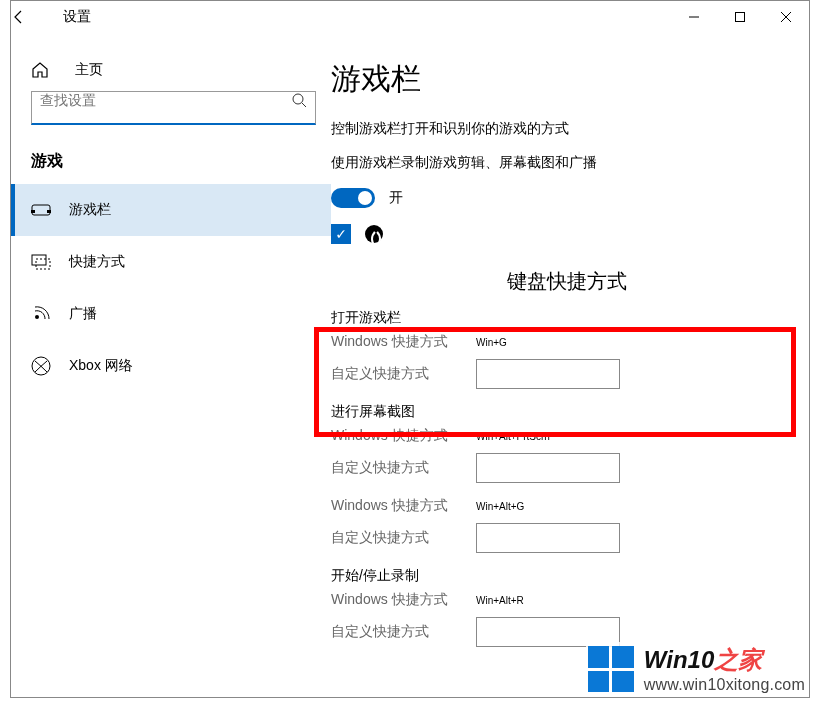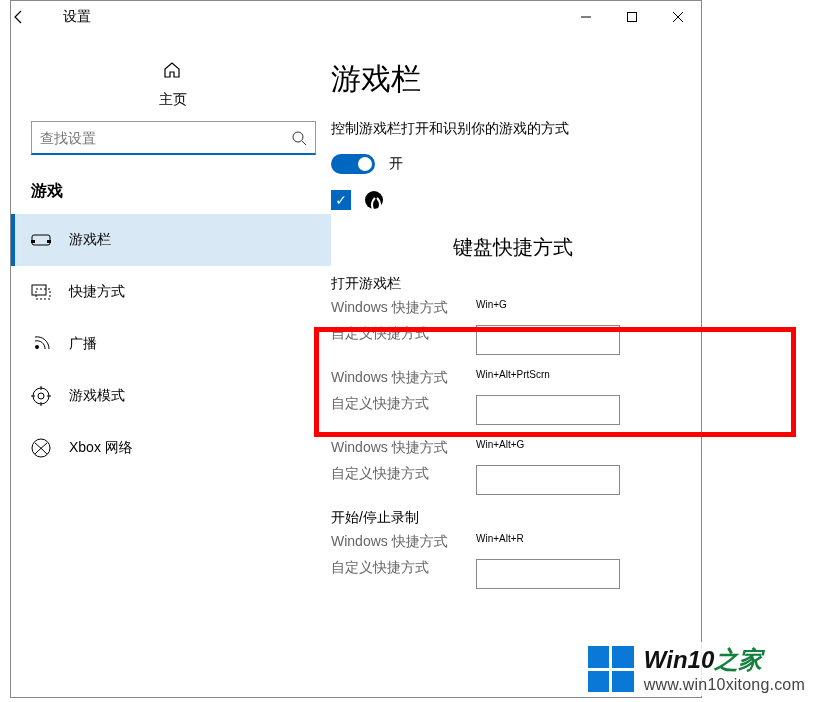--- a/index.html
+++ b/index.html
@@ -9,43 +9,43 @@
       color: #000;
       background: #fff;
       width: 813px;
       height: 702px;
       overflow: hidden;
       position: relative;
     }
     .window {
       position: absolute;
       left: 10px; top: 0;
-      width: 692px; height: 698px;
+      width: 800px; height: 698px;
       border: 1px solid #888;
       background: #fff;
     }
     .titlebar {
       height: 32px;
       display: flex;
       align-items: center;
     }
     .titlebar .back { width: 48px; text-align: center; font-size: 16px; cursor: default; }
     .titlebar .title { flex: 0 0 auto; padding-left: 4px; }
     .titlebar .spacer { flex: 1; }
     .winbtn { width: 46px; height: 32px; display: flex; align-items: center; justify-content: center; }
     .content { display: flex; height: calc(100% - 32px); }
     .sidebar { width: 320px; padding-top: 20px; }
-    .home-row { display: flex; align-items: center; padding: 8px 16px 8px 20px; gap: 12px; flex-direction: column; }
+    .home-row { display: flex; align-items: center; padding: 8px 16px 8px 20px; gap: 24px; }
     .home-row .icon { width: 20px; text-align: center; }
     .search-wrap { padding: 4px 16px 8px 20px; }
     .search {
       width: 285px; height: 34px;
       border: 1px solid #999;
       border-bottom: 2px solid #0067c0;
-      display: flex; align-items: center;
+      display: flex; align-items: flex-start;
       padding: 0 8px;
     }
     .search input {
       flex: 1; border: none; outline: none; font-size: 14px;
       font-family: inherit; background: transparent;
     }
     .search .sicon { color: #333; }
     .category {
       padding: 18px 0 12px 20px;
       font-size: 16px; font-weight: 600;
@@ -76,21 +76,21 @@
       content: ""; position: absolute; right: 3px; top: 3px;
       width: 14px; height: 14px; border-radius: 50%; background: #fff;
     }
     .checkbox {
       width: 20px; height: 20px; background: #0067c0;
       display: inline-flex; align-items: center; justify-content: center;
       color: #fff; font-size: 14px;
     }
     .h2 { font-size: 20px; font-weight: 400; margin: 24px 0 14px 0; text-align: center; }
     .sublabel { font-size: 14px; margin-bottom: 6px; }
-    .fieldrow { display: flex; margin-bottom: 8px; }
+    .fieldrow { display: flex; align-items: center; margin-bottom: 8px; }
     .fieldrow .lab { width: 145px; color: #666; font-size: 14px; }
     .fieldrow .val { font-size: 10px; }
     .fieldrow input.box {
       width: 144px; height: 30px;
       border: 1px solid #888;
       padding: 0 6px; font-family: inherit; font-size: 13px;
     }
     .group { margin-bottom: 14px; }
     .redbox {
       position: absolute;
@@ -105,21 +105,21 @@
       display: flex; align-items: center; gap: 10px;
       background: rgba(255,255,255,0.85);
       padding: 2px 2px;
     }
     .wmlogo {
       width: 46px; height: 46px; display: grid;
       grid-template-columns: 1fr 1fr; grid-template-rows: 1fr 1fr; gap: 3px;
     }
     .wmlogo div { background: #0a78d6; }
     .wmtext .big { font-size: 24px; font-weight: 600; color: #111; font-style: italic;}
-    .wmtext .big .red { color: #15803d; }
+    .wmtext .big .red { color: #ef4444; }
     .wmtext .url { font-size: 16px; color: #444; letter-spacing: .2px;}
     .xbox-icon {
       display:inline-block; width:18px; height:18px; border-radius:50%;
       background:#000; position: relative;
     }
     .xbox-icon::before, .xbox-icon::after {
       content:""; position:absolute; border:2px solid #fff; border-radius:50%;
     }
     .xbox-icon::before { width:18px; height:18px; left:-6px; top:3px; border-color:transparent #fff transparent transparent;}
     .xbox-icon::after  { width:18px; height:18px; left:6px; top:3px; border-color:transparent transparent transparent #fff;}
@@ -205,49 +205,37 @@
         <span class="icon">
           <svg width="20" height="18" viewBox="0 0 20 18">
               <circle cx="6" cy="12" r="2" fill="#000"></circle>
               <path d="M4 6 A8 8 0 0 1 14 14" stroke="#000" fill="none"></path>
               <path d="M4 2 A12 12 0 0 1 18 14" stroke="#000" fill="none"></path>
             </svg>
         </span>
         <span>广播</span>
       </div>
 
-      <div class="nav-item">
-        <span class="icon">
-          <svg width="20" height="20" viewBox="0 0 20 20">
-              <circle cx="10" cy="10" r="8" stroke="#000" fill="none"></circle>
-              <circle cx="10" cy="10" r="3" stroke="#000" fill="none"></circle>
-              <line x1="10" y1="0" x2="10" y2="4" stroke="#000"></line>
-              <line x1="10" y1="16" x2="10" y2="20" stroke="#000"></line>
-              <line x1="0" y1="10" x2="4" y2="10" stroke="#000"></line>
-              <line x1="16" y1="10" x2="20" y2="10" stroke="#000"></line>
-            </svg>
-        </span>
-        <span>游戏模式</span>
-      </div>
 
       <div class="nav-item">
         <span class="icon">
           <svg width="20" height="20" viewBox="0 0 20 20">
               <circle cx="10" cy="10" r="9" stroke="#000" fill="none"></circle>
               <path d="M4 5 Q10 10 16 16" stroke="#000" fill="none"></path>
               <path d="M16 5 Q10 10 4 16" stroke="#000" fill="none"></path>
             </svg>
         </span>
         <span>Xbox 网络</span>
       </div>
     </div>
 
     <div class="main">
       <div class="h1">游戏栏</div>
       <div class="desc">控制游戏栏打开和识别你的游戏的方式</div>
+      <div class="desc">使用游戏栏录制游戏剪辑、屏幕截图和广播</div>
       <div class="row">
         <div class="toggle"></div>
         <span>开</span>
       </div>
       <div class="row">
         <span class="checkbox">✓</span>
         <span class="xbox-icon"></span>
       </div>
 
       <div class="h2">键盘快捷方式</div>
@@ -258,20 +246,21 @@
           <span class="lab">Windows 快捷方式</span>
           <span class="val">Win+G</span>
         </div>
         <div class="fieldrow">
           <span class="lab">自定义快捷方式</span>
           <input class="box" type="text" value="" style="">
         </div>
       </div>
 
       <div class="group">
+        <div class="sublabel">进行屏幕截图</div>
         <div class="fieldrow">
           <span class="lab">Windows 快捷方式</span>
           <span class="val">Win+Alt+PrtScrn</span>
         </div>
         <div class="fieldrow">
           <span class="lab">自定义快捷方式</span>
           <input class="box" type="text" value="" style="">
         </div>
       </div>
 

